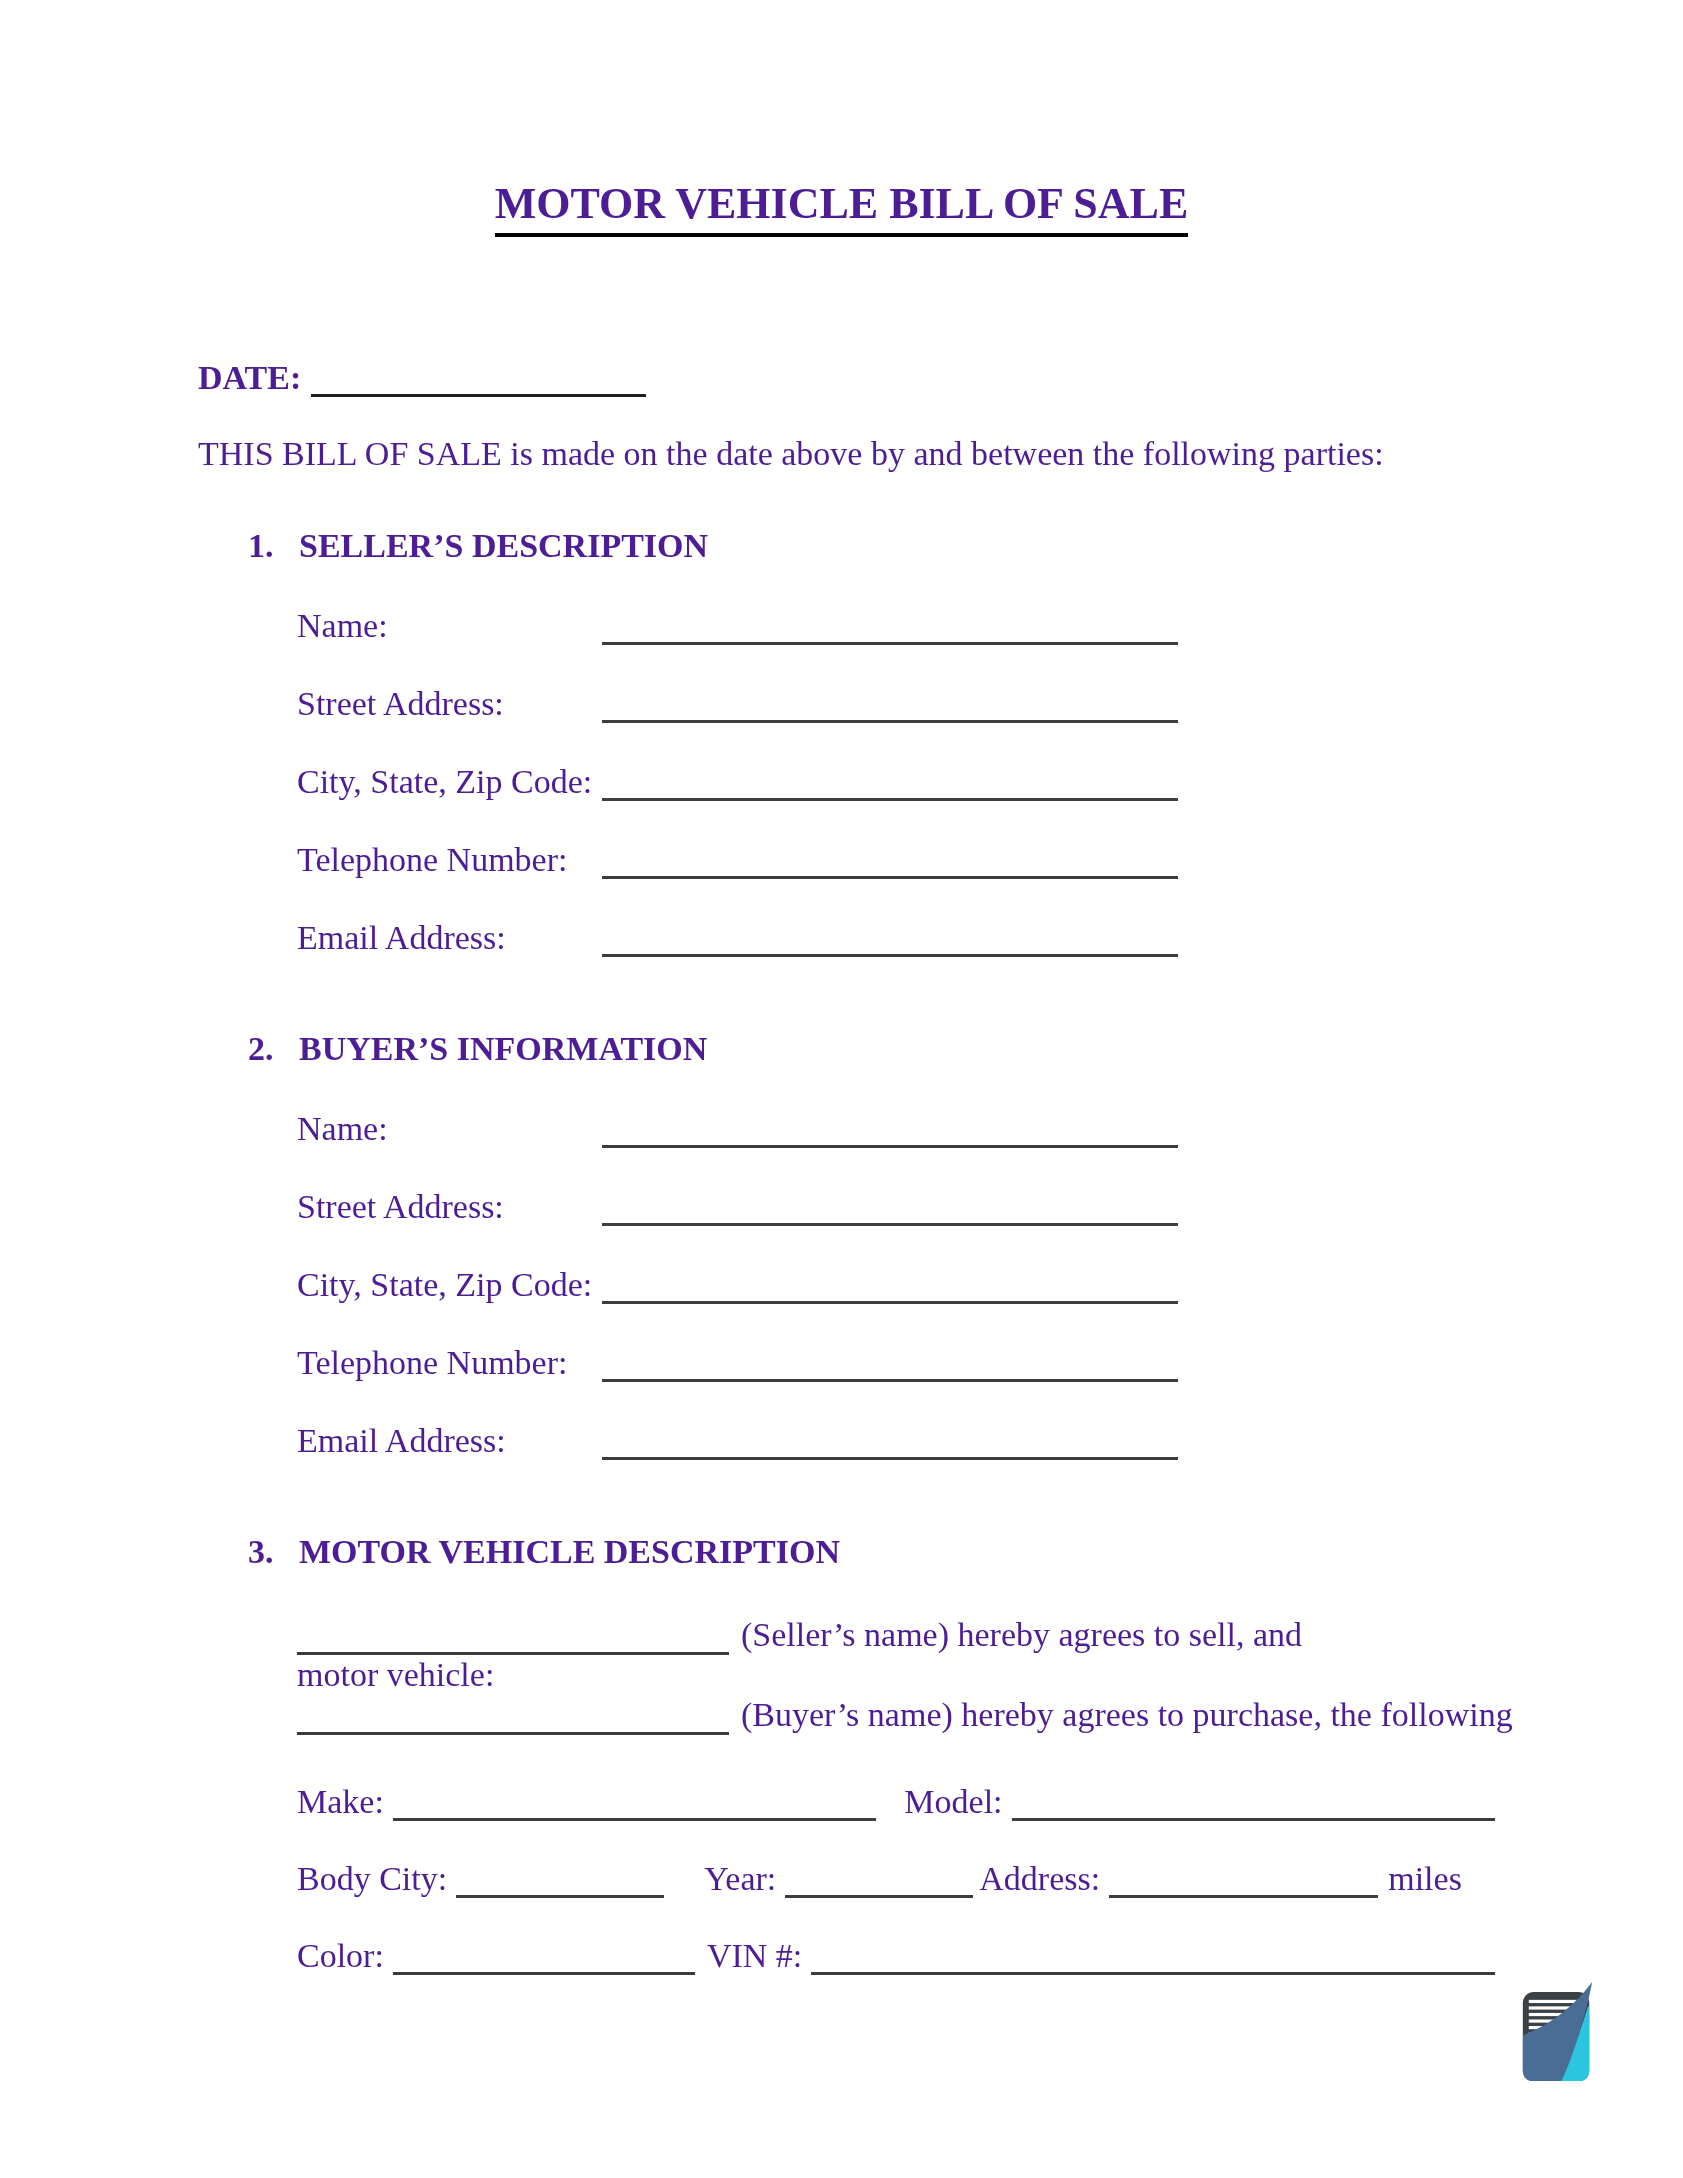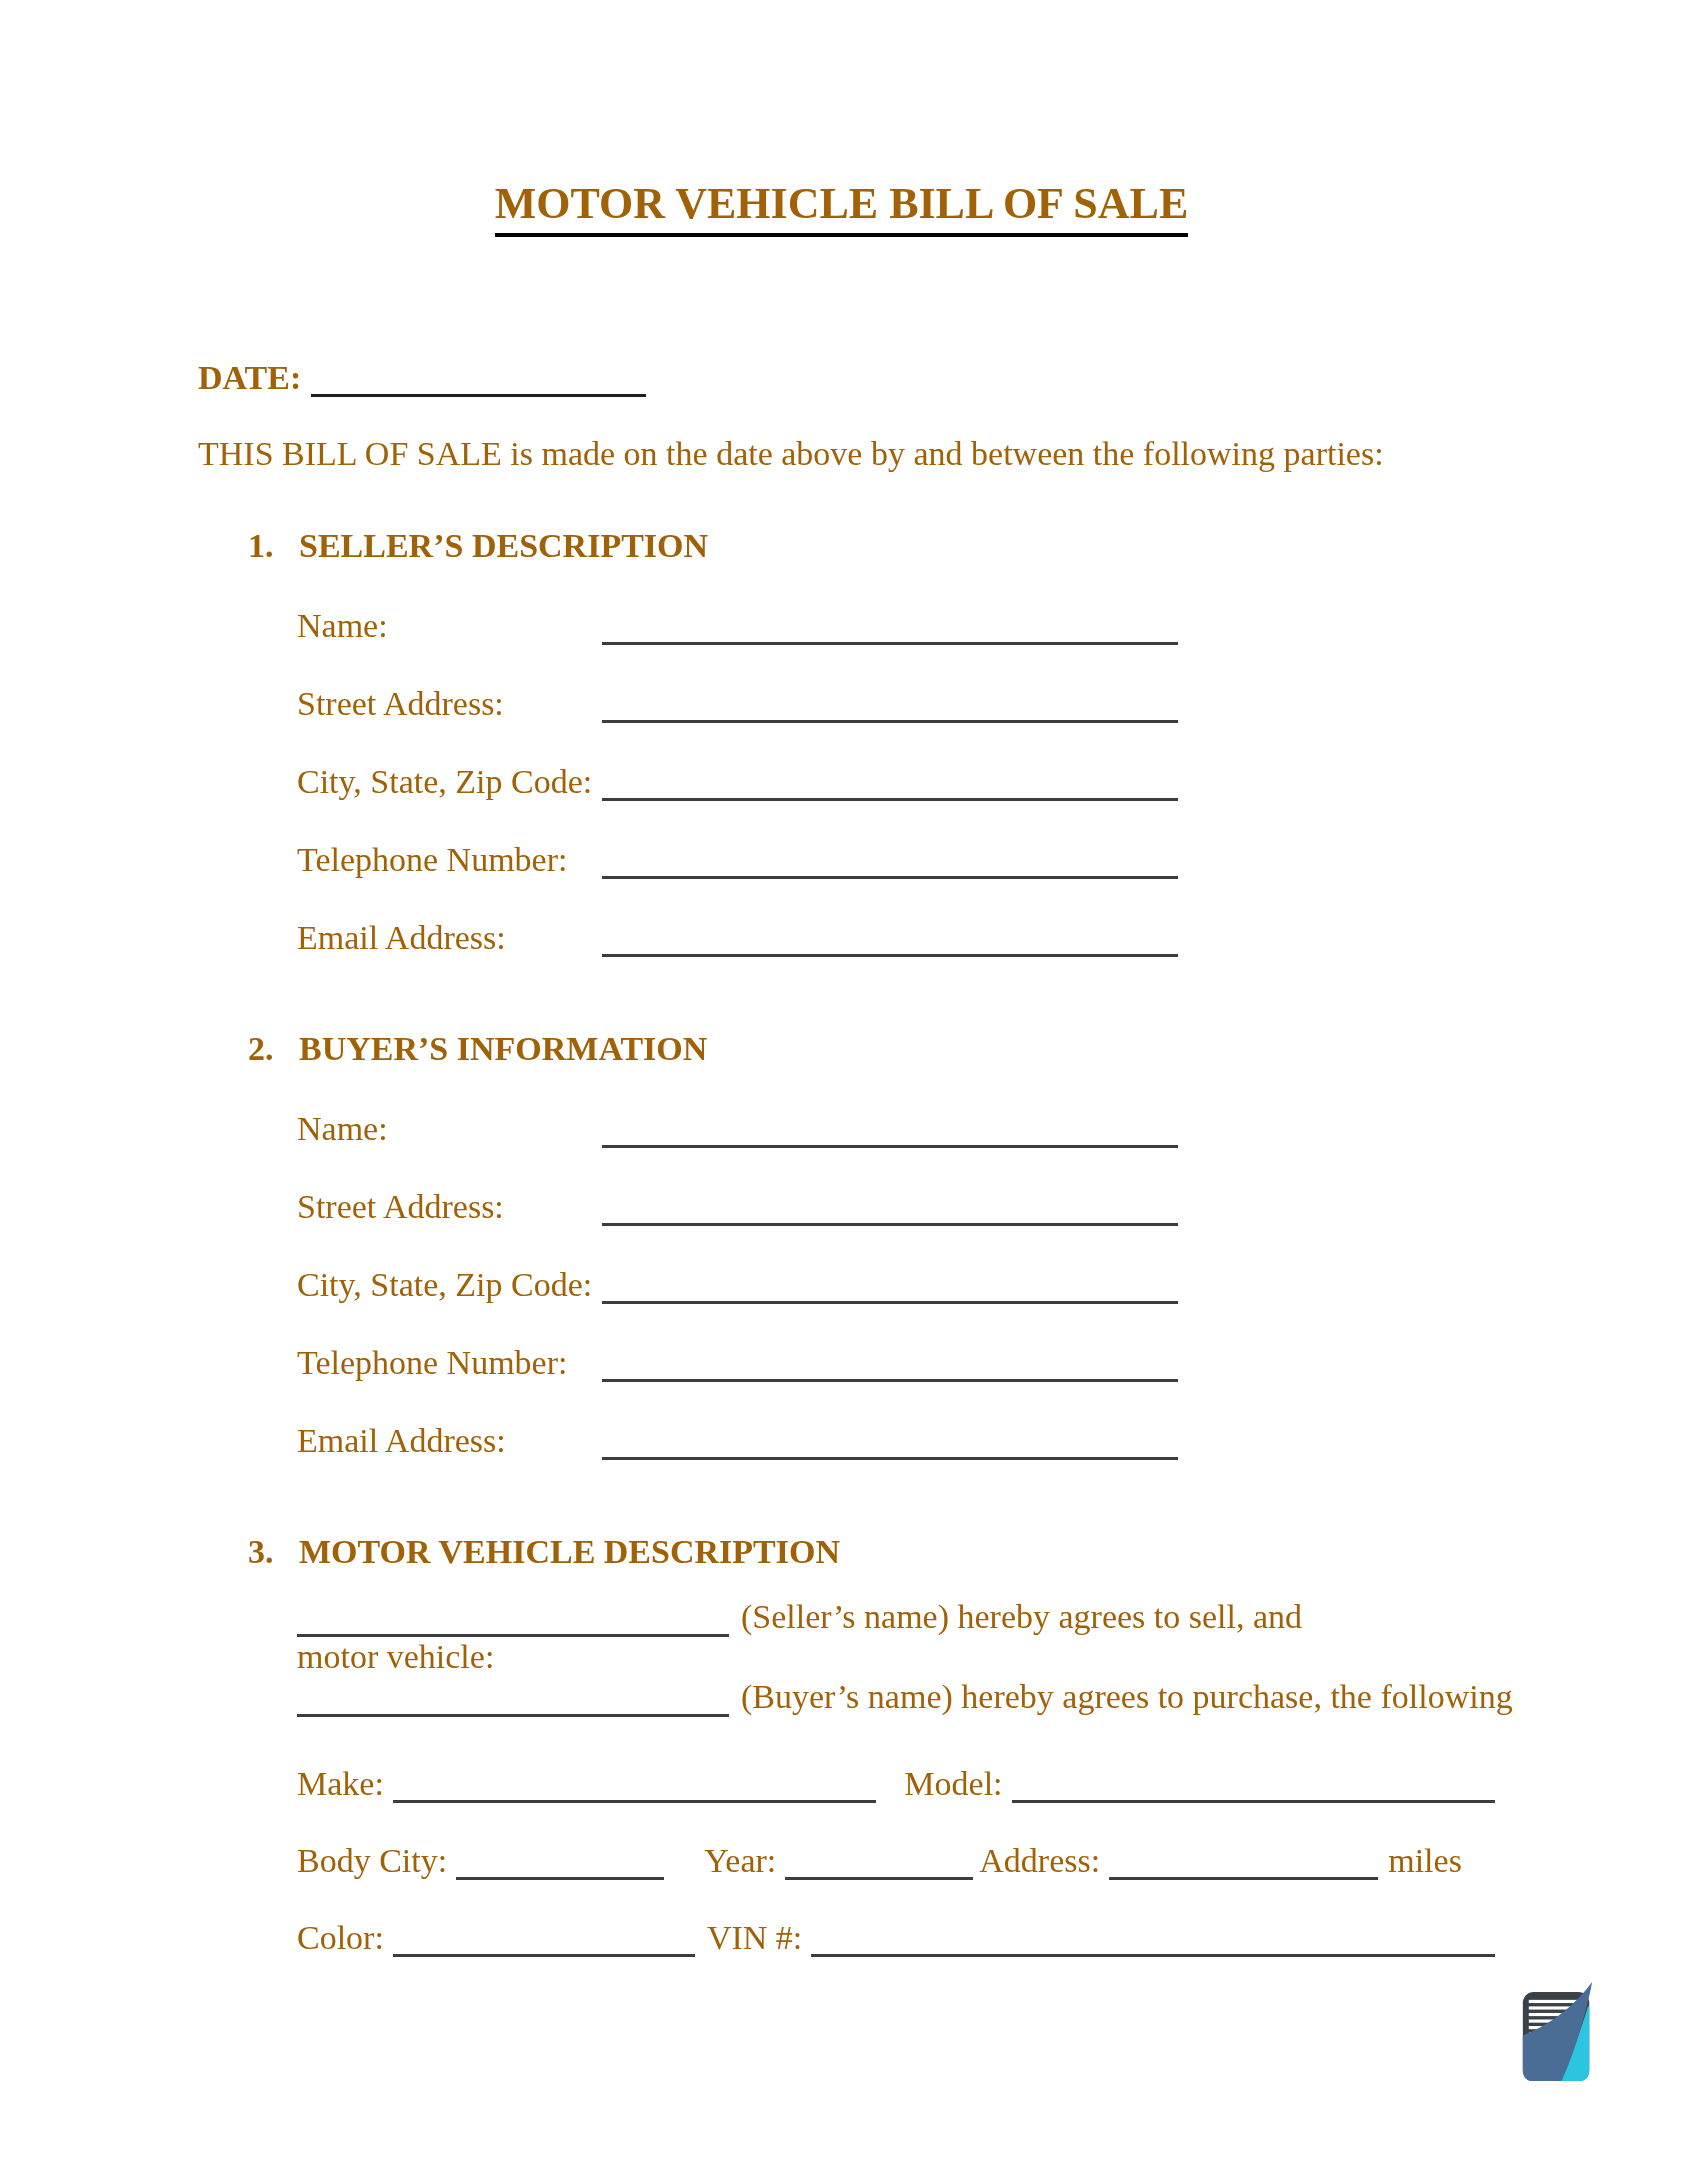--- a/index.html
+++ b/index.html
@@ -4,21 +4,21 @@
 <style>
   * { box-sizing: border-box; }
   html, body { margin: 0; padding: 0; background: #ffffff; }
   .page {
     position: relative;
     width: 1683px;
     height: 2178px;
     background: #ffffff;
     font-family: "Liberation Serif", "DejaVu Serif", serif;
     font-size: 34px;
-    color: #a16207;
+    color: #4c1d95;
     overflow: hidden;
   }
   
   .title {
     margin: 0;
     padding-top: 176px;
     text-align: center;
     font-size: 44px;
     font-weight: bold;
     line-height: 56px;
@@ -63,21 +63,21 @@
     margin: 33px 505px 0 297px;
   }
   .flabel { width: 305px; flex-shrink: 0; white-space: nowrap; }
   .fblank {
     flex: 1;
     border-bottom: 3px solid #3d3d3d;
     height: 40px;
   }
   
   .agreement {
-    margin: 24px 188px 0 297px;
+    margin: 42px 188px 0 297px;
     line-height: 40px;
   }
   .agree-line { display: block; white-space: nowrap; }
   .agree-blank {
     display: inline-block;
     width: 432px;
     height: 36px;
     border-bottom: 3px solid #3d3d3d;
     vertical-align: -9px;
     margin-right: 12px;

